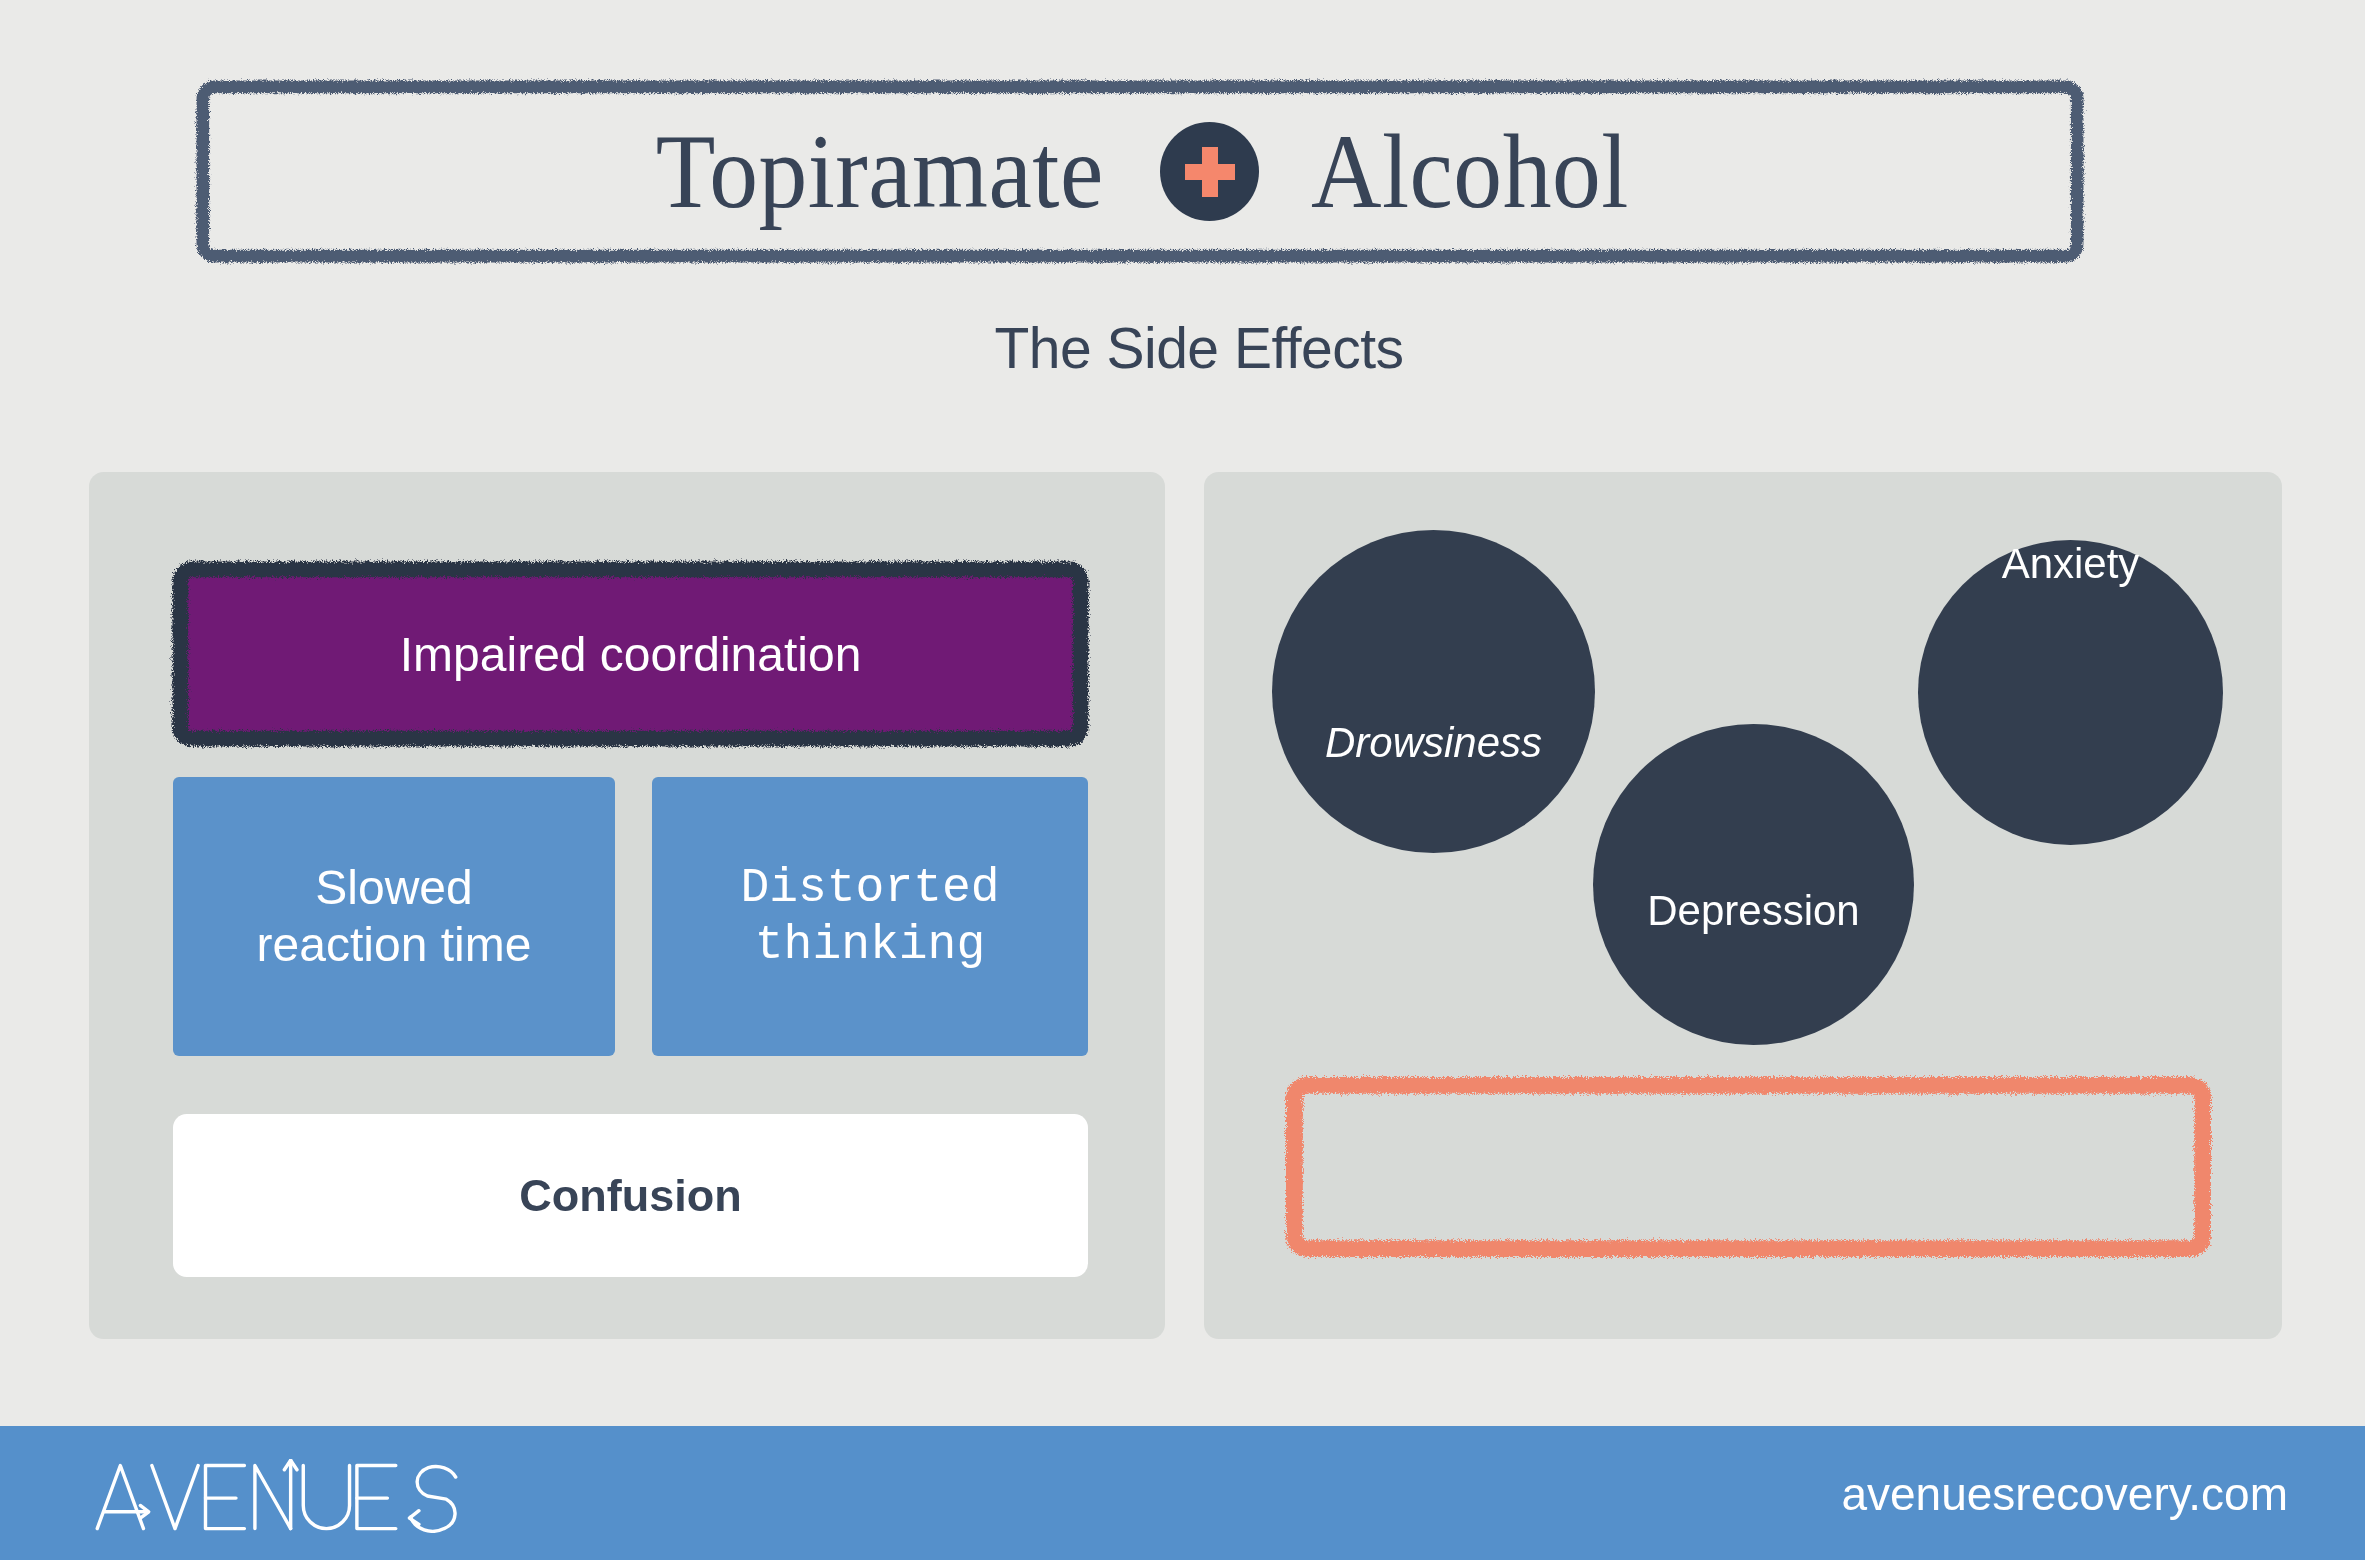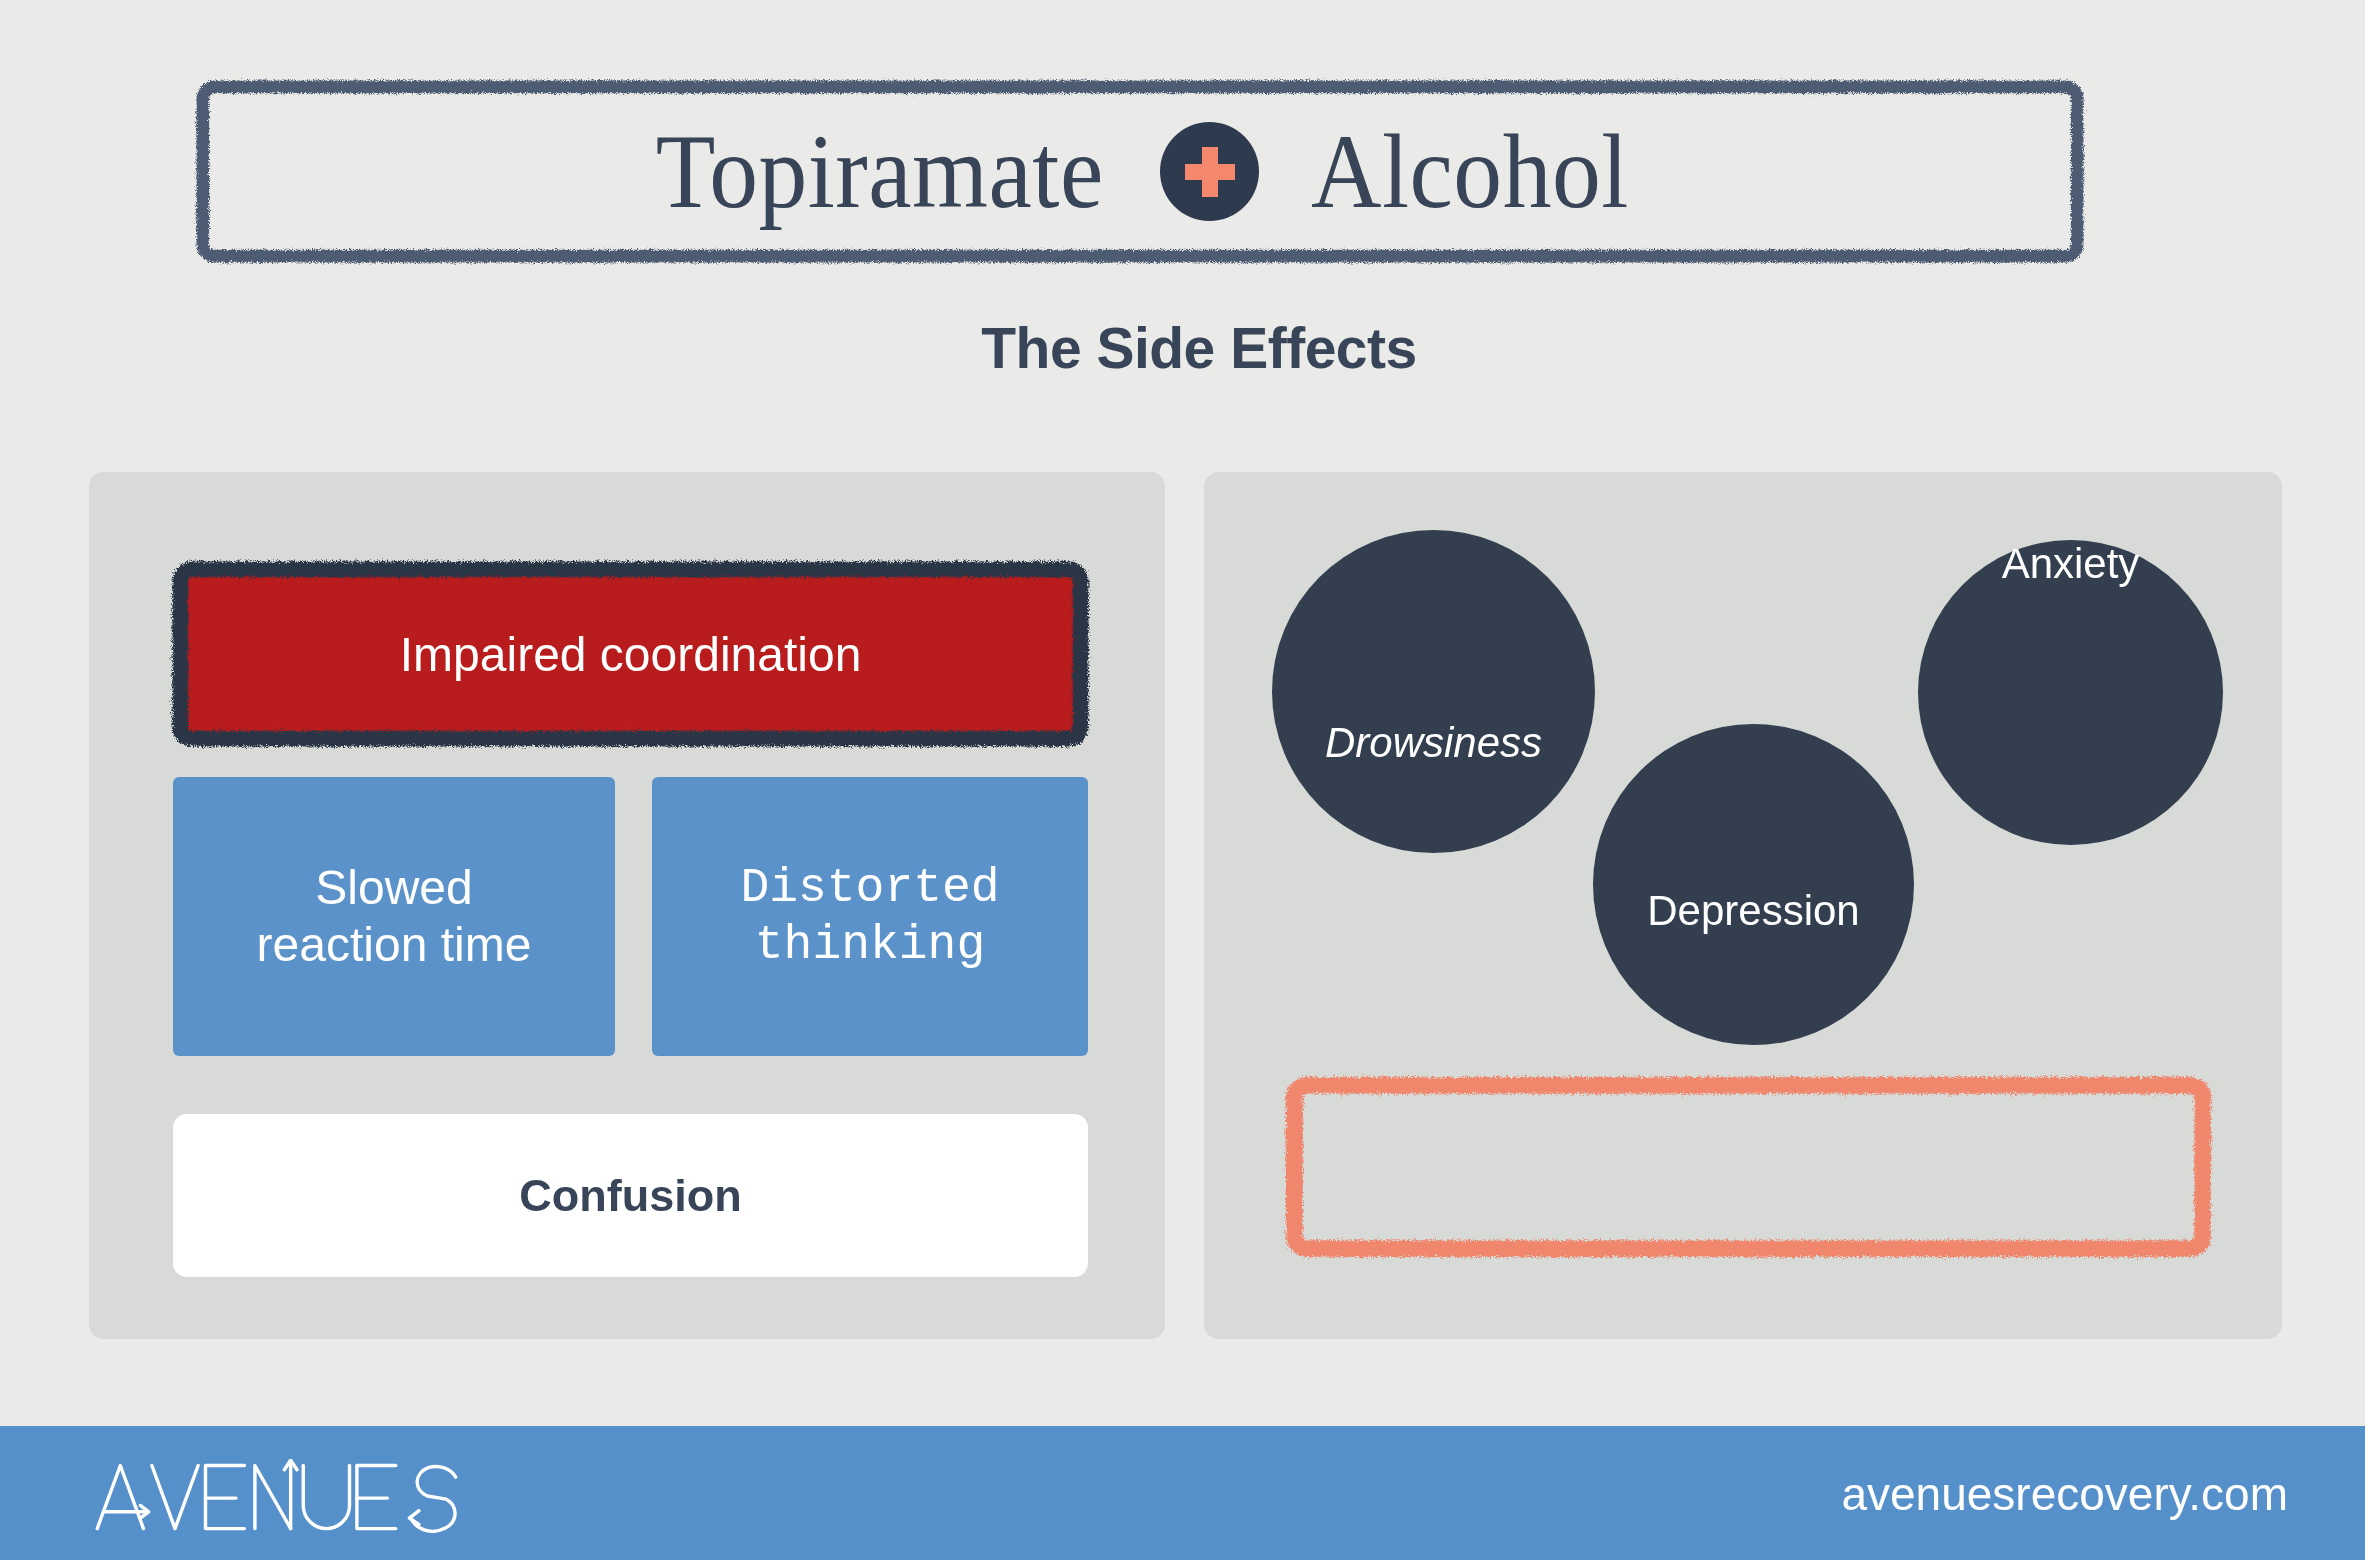--- a/index.html
+++ b/index.html
@@ -71,21 +71,21 @@
   #plus-badge .bar-v { width: 16px; height: 50px; }
 
   
   #subtitle {
     position: absolute;
     left: 0;
     top: 315px;
     width: 2366px;
     text-align: center;
     font-size: 57px;
-    font-weight: bold;
+    font-weight: normal;
     color: #384457;
     letter-spacing: -0.5px;
     padding-left: 32px;
   }
 
   
   .panel {
     position: absolute;
     background: #d7dad7;
     border-radius: 14.7px;
@@ -106,21 +106,21 @@
     left: 0; top: 0;
     width: 100%; height: 100%;
     overflow: visible;
     z-index: 3;
   }
   .hl-inner {
     position: absolute;
     left: 11.6px; top: 11.6px;
     width: calc(100% - 23px);
     height: calc(100% - 23px);
-    background: #b91c1c;
+    background: #701a75;
     border-radius: 8.4px;
     display: flex;
     align-items: center;
     justify-content: center;
     z-index: 2;
   }
   .hl-inner span {
     font-size: 48px;
     color: #ffffff;
     white-space: nowrap;

